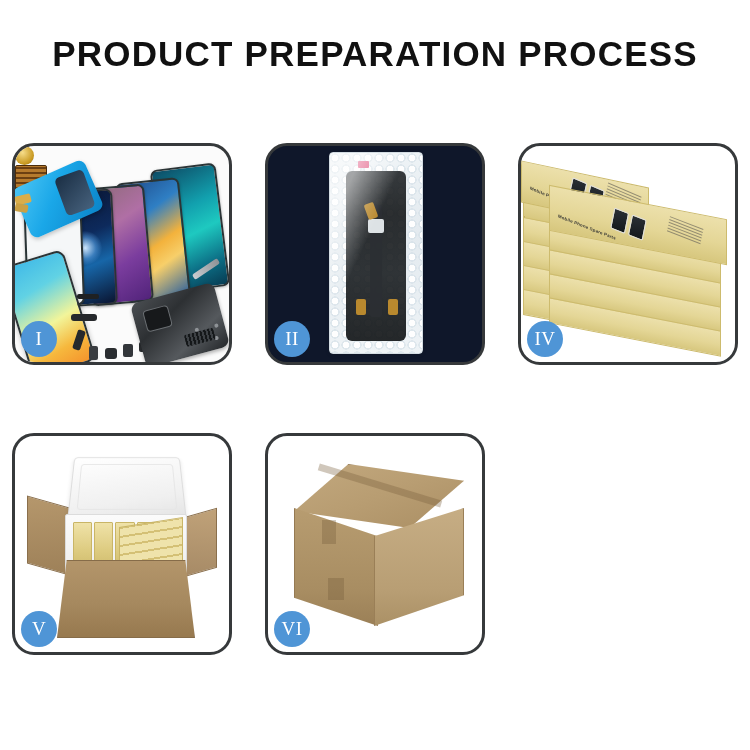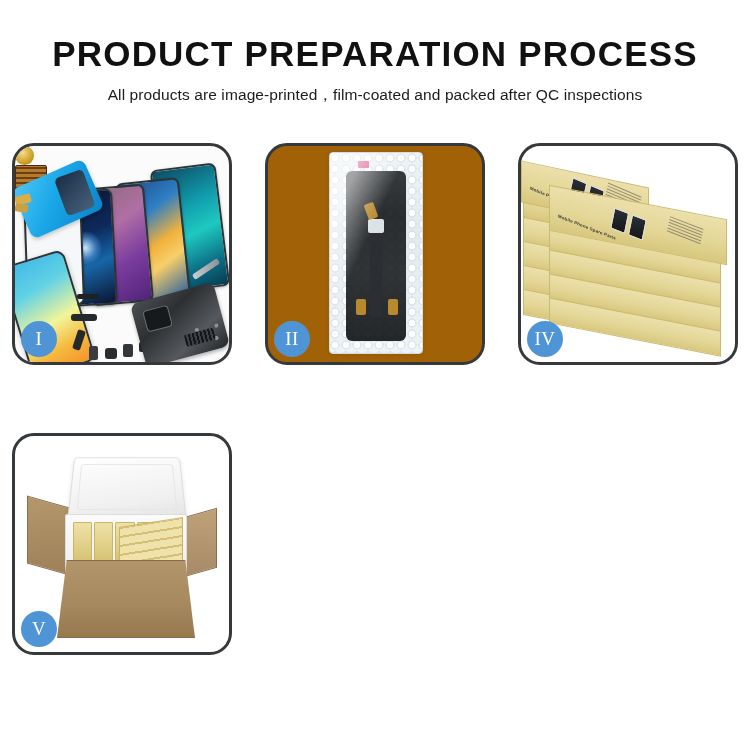--- a/index.html
+++ b/index.html
@@ -171,21 +171,21 @@
   }
   .screws{position:absolute;right:4px;bottom:8px;width:26px;height:18px;}
   .screws i{position:absolute;width:4px;height:4px;border-radius:50%;background:#8e9296;}
   .tweez{
     position:absolute;right:8px;top:120px;width:30px;height:6px;
     background:linear-gradient(90deg,#c9cdd1,#8d9195);
     transform:rotate(-34deg);border-radius:2px;
   }
 
   
-  .p2{background:#a16207;text-align:right;}
+  .p2{background:#0f172a;text-align:right;}
   .bubble-bag{
     position:absolute;left:50%;top:6px;margin-left:-46px;
     width:92px;height:200px;
     background:
       radial-gradient(circle at 5px 5px, rgba(255,255,255,.95) 0 3.2px, rgba(210,222,230,.55) 3.4px 4.6px, rgba(0,0,0,0) 4.8px) 0 0/11px 11px,
       linear-gradient(180deg,#eef3f6,#e3eaef 40%,#eef3f6);
     border:1px solid #d4dde3;
     border-radius:4px;
     box-shadow:0 1px 4px rgba(0,0,0,.1);
     overflow:hidden;
@@ -356,21 +356,20 @@
   .tape-l1{position:absolute;left:54px;top:84px;width:14px;height:24px;background:rgba(110,86,52,.30);}
   .tape-l2{position:absolute;left:60px;top:142px;width:16px;height:22px;background:rgba(110,86,52,.30);}
 </style>
 </head>
 <body>
 
 <div class="page">
 
   <div class="header">
     <div class="title">PRODUCT PREPARATION PROCESS</div>
-    <div class="subtitle">All products are image-printed，film-coated and packed after QC inspections</div>
   </div>
 
   <div class="grid">
 
     <div class="panel p1">
       <div class="stage">
         <div class="ph ph-a"></div>
         <div class="ph ph-b"></div>
         <div class="ph ph-c"></div>
         <div class="ph ph-d"></div>
@@ -492,15 +491,26 @@
             <i></i>
             <i></i>
             <i></i>
           </div>
         <div class="ystack2"></div>
         <div class="carton"></div>
       </div>
       <div class="badge">V</div>
     </div>
 
+    <div class="panel p6">
+      <div class="stage">
+        <div class="c6-top"></div>
+        <div class="c6-left"></div>
+        <div class="c6-right"></div>
+        <div class="tape-top"></div>
+        <div class="tape-l1"></div>
+        <div class="tape-l2"></div>
+      </div>
+      <div class="badge">VI</div>
+    </div>
 
   </div>
 </div>
 
 </body></html>

